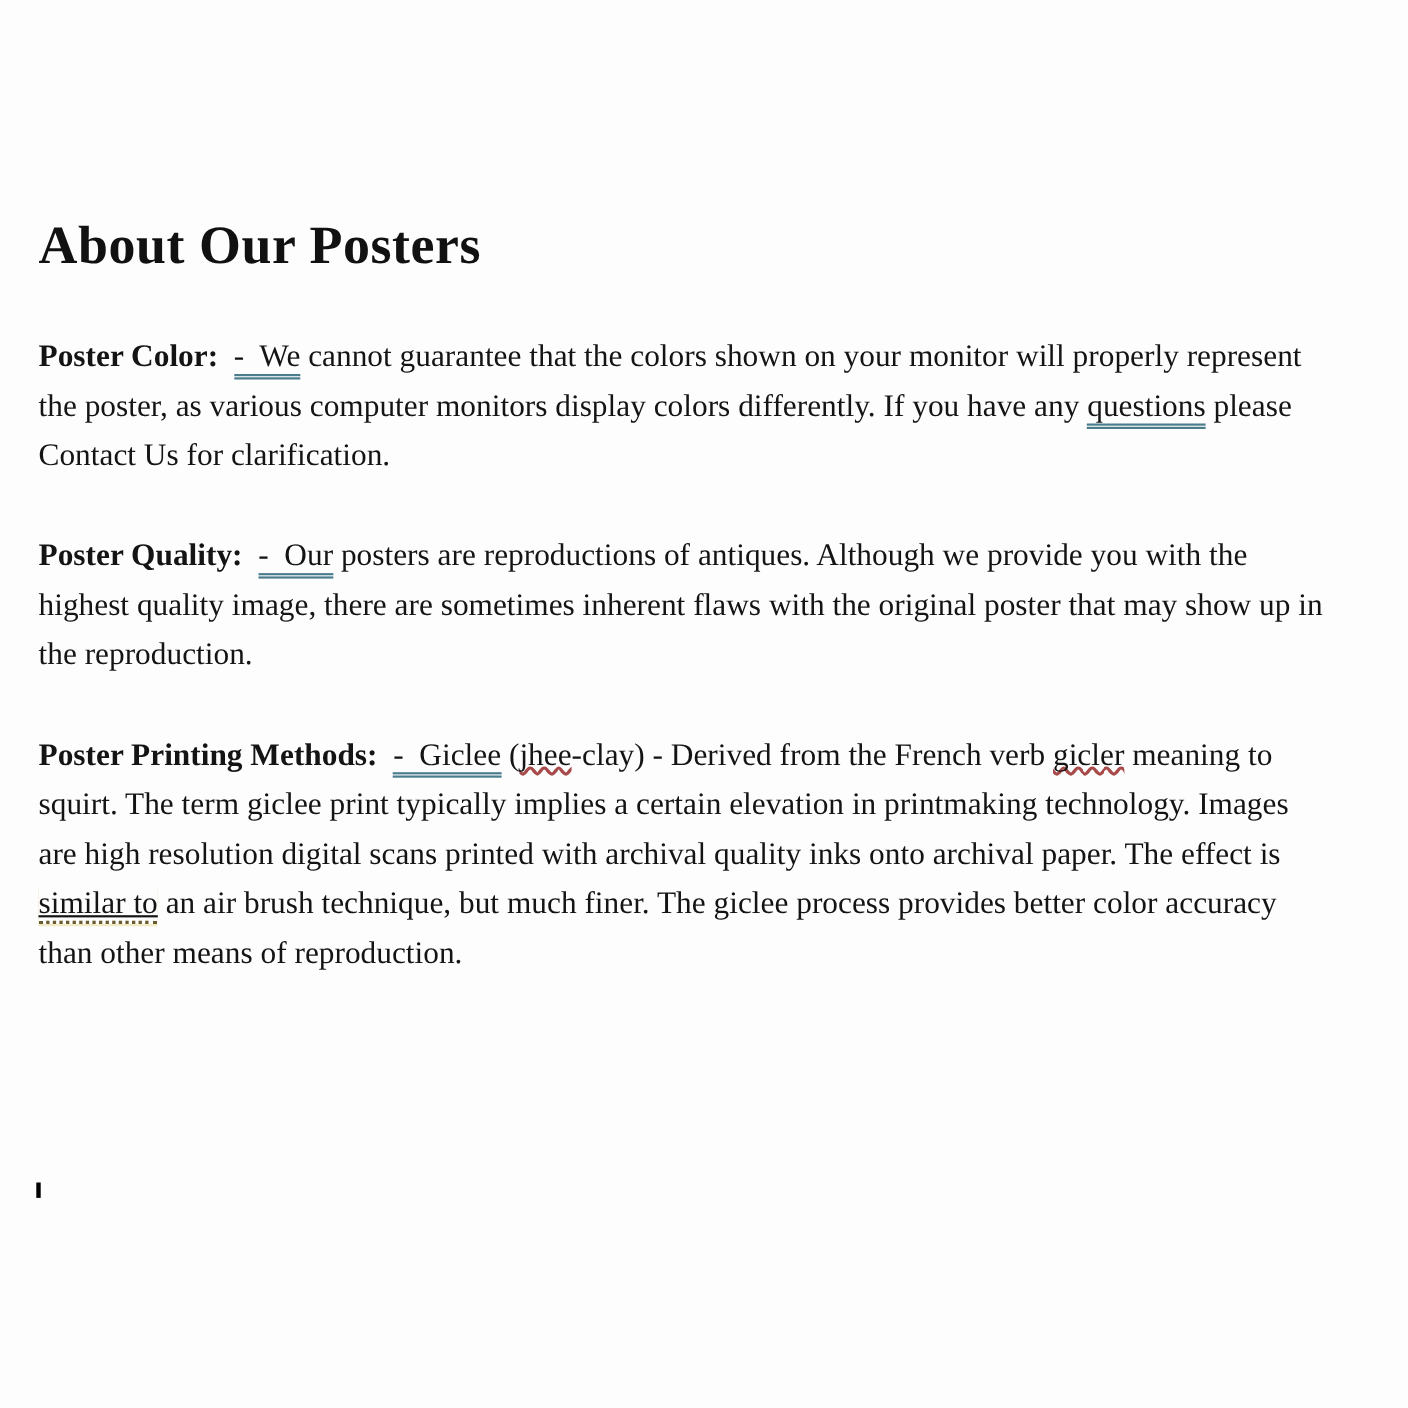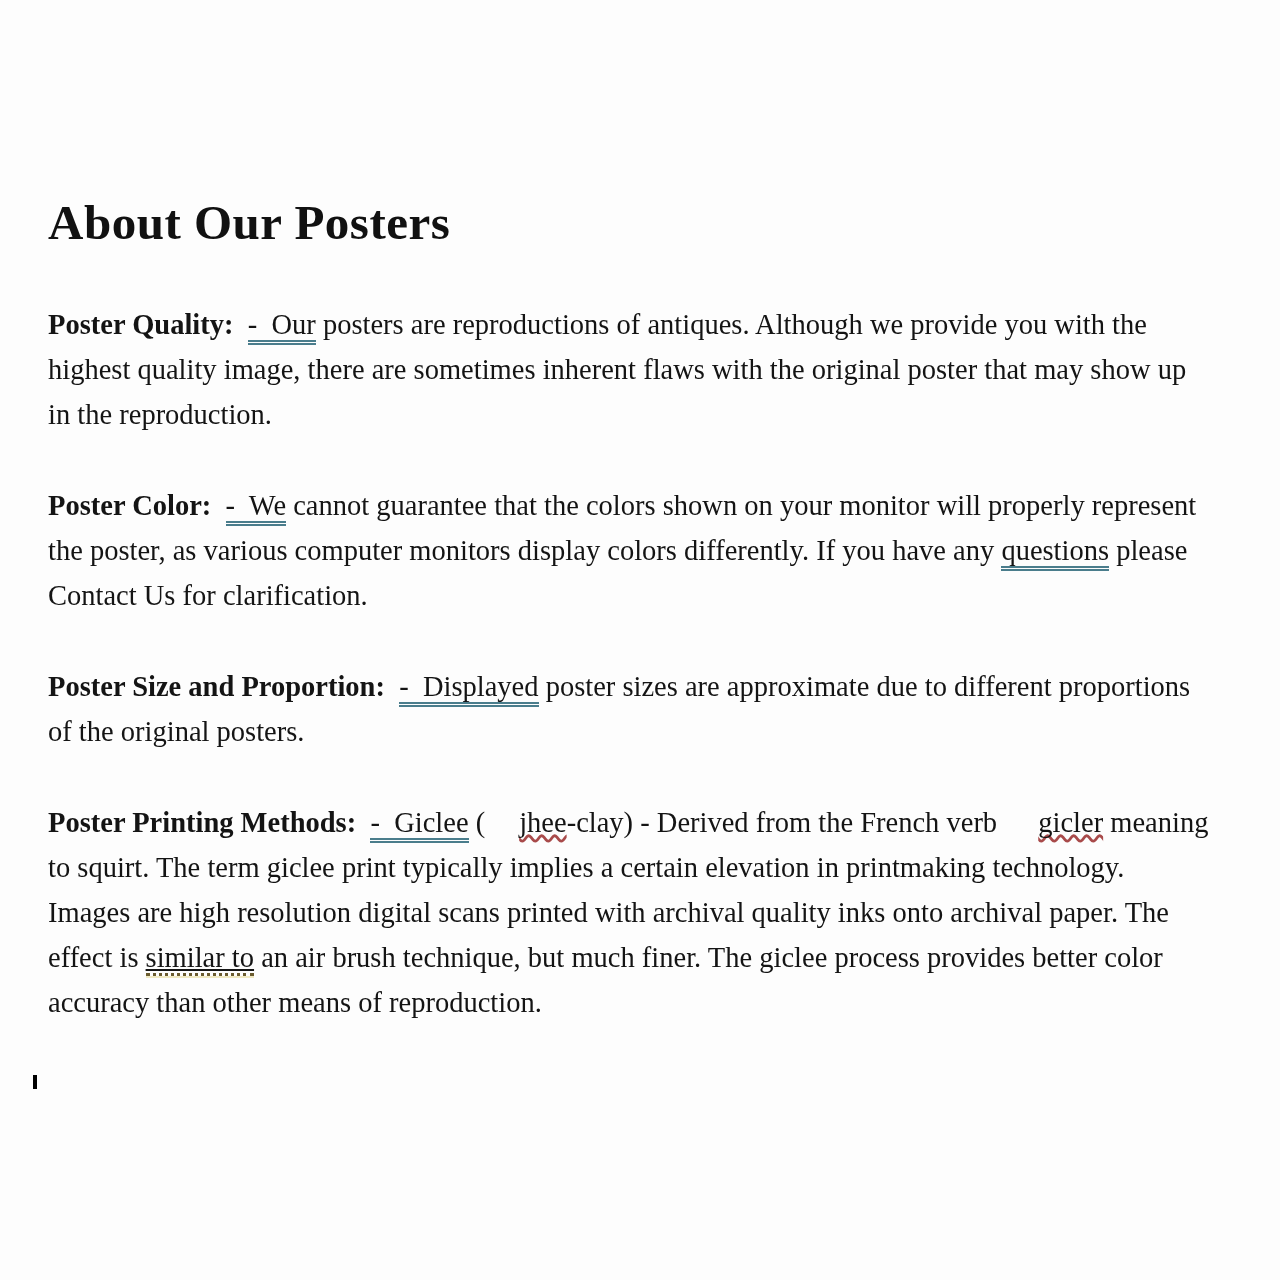--- a/index.html
+++ b/index.html
@@ -11,21 +11,21 @@
     font-family: "Liberation Serif", serif;
     color: #141414;
     position: relative;
     overflow: hidden;
   }
   .page {
     position: absolute;
     top: 0; left: 0;
     width: 1280px;
     height: 1280px;
-    padding: 194px 68px 0 48px;
+    padding: 194px 68px 0 35px;
     border-radius: 19px;
   }
   .doc-title {
     font-size: 49px;
     font-weight: bold;
     line-height: 1.18;
     margin: 0 0 50px 0;
     letter-spacing: 0.5px;
     color: #111111;
   }
@@ -40,21 +40,20 @@
   .run-bold { font-weight: bold; }
   .run-double {
     border-bottom: 5px double var(--double-underline, #4a7d8c);
     padding-bottom: 0px;
   }
   .run-wavy {
     text-decoration: underline;
     text-decoration-style: wavy;
     text-decoration-color: var(--wavy-underline, #a84a4a);
     text-decoration-skip-ink: none;
-    margin-left: 34px;
   }
   .run-dotted {
     border-bottom: 3px dotted var(--dotted-underline, #6b5c30);
     box-shadow: 0 2px 0 rgba(240, 232, 190, 0.9);
     text-decoration: underline;
   }
   .text-cursor {
     position: absolute;
     left: 33px;
     top: 1075px;
@@ -63,20 +62,19 @@
     background: #000000;
   }
 </style>
 </head>
 <body style="background: rgb(253, 253, 253); color: rgb(20, 20, 20);">
 
 <div class="page">
   <h1 class="doc-title">About Our Posters</h1>
 
   <div id="paragraphs">
+      <p class="body-par"><span class="run-bold">Poster Color:</span><span>  </span><span class="run-double">-  We</span><span> cannot guarantee that the colors shown on your monitor will properly represent the poster, as various computer monitors display colors differently. If you have any </span><span class="run-double">questions</span><span> please Contact Us for clarification.</span></p>
       <p class="body-par"><span class="run-bold">Poster Quality:</span><span>  </span><span class="run-double">-  Our</span><span> posters are reproductions of antiques. Although we provide you with the highest quality image, there are sometimes inherent flaws with the original poster that may show up in the reproduction.</span></p>
-      <p class="body-par"><span class="run-bold">Poster Color:</span><span>  </span><span class="run-double">-  We</span><span> cannot guarantee that the colors shown on your monitor will properly represent the poster, as various computer monitors display colors differently. If you have any </span><span class="run-double">questions</span><span> please Contact Us for clarification.</span></p>
-      <p class="body-par"><span class="run-bold">Poster Size and Proportion:</span><span>  </span><span class="run-double">-  Displayed</span><span> poster sizes are approximate due to different proportions of the original posters.</span></p>
       <p class="body-par"><span class="run-bold">Poster Printing Methods:</span><span>  </span><span class="run-double">-  Giclee</span><span> (</span><span class="run-wavy">jhee</span><span>-clay) - Derived from the French verb </span><span class="run-wavy">gicler</span><span> meaning to squirt. The term giclee print typically implies a certain elevation in printmaking technology. Images are high resolution digital scans printed with archival quality inks onto archival paper. The effect is </span><span class="run-dotted">similar to</span><span> an air brush technique, but much finer. The giclee process provides better color accuracy than other means of reproduction.</span></p>
     </div>
 </div>
 
 <div class="text-cursor"></div>
 
 </body></html>

